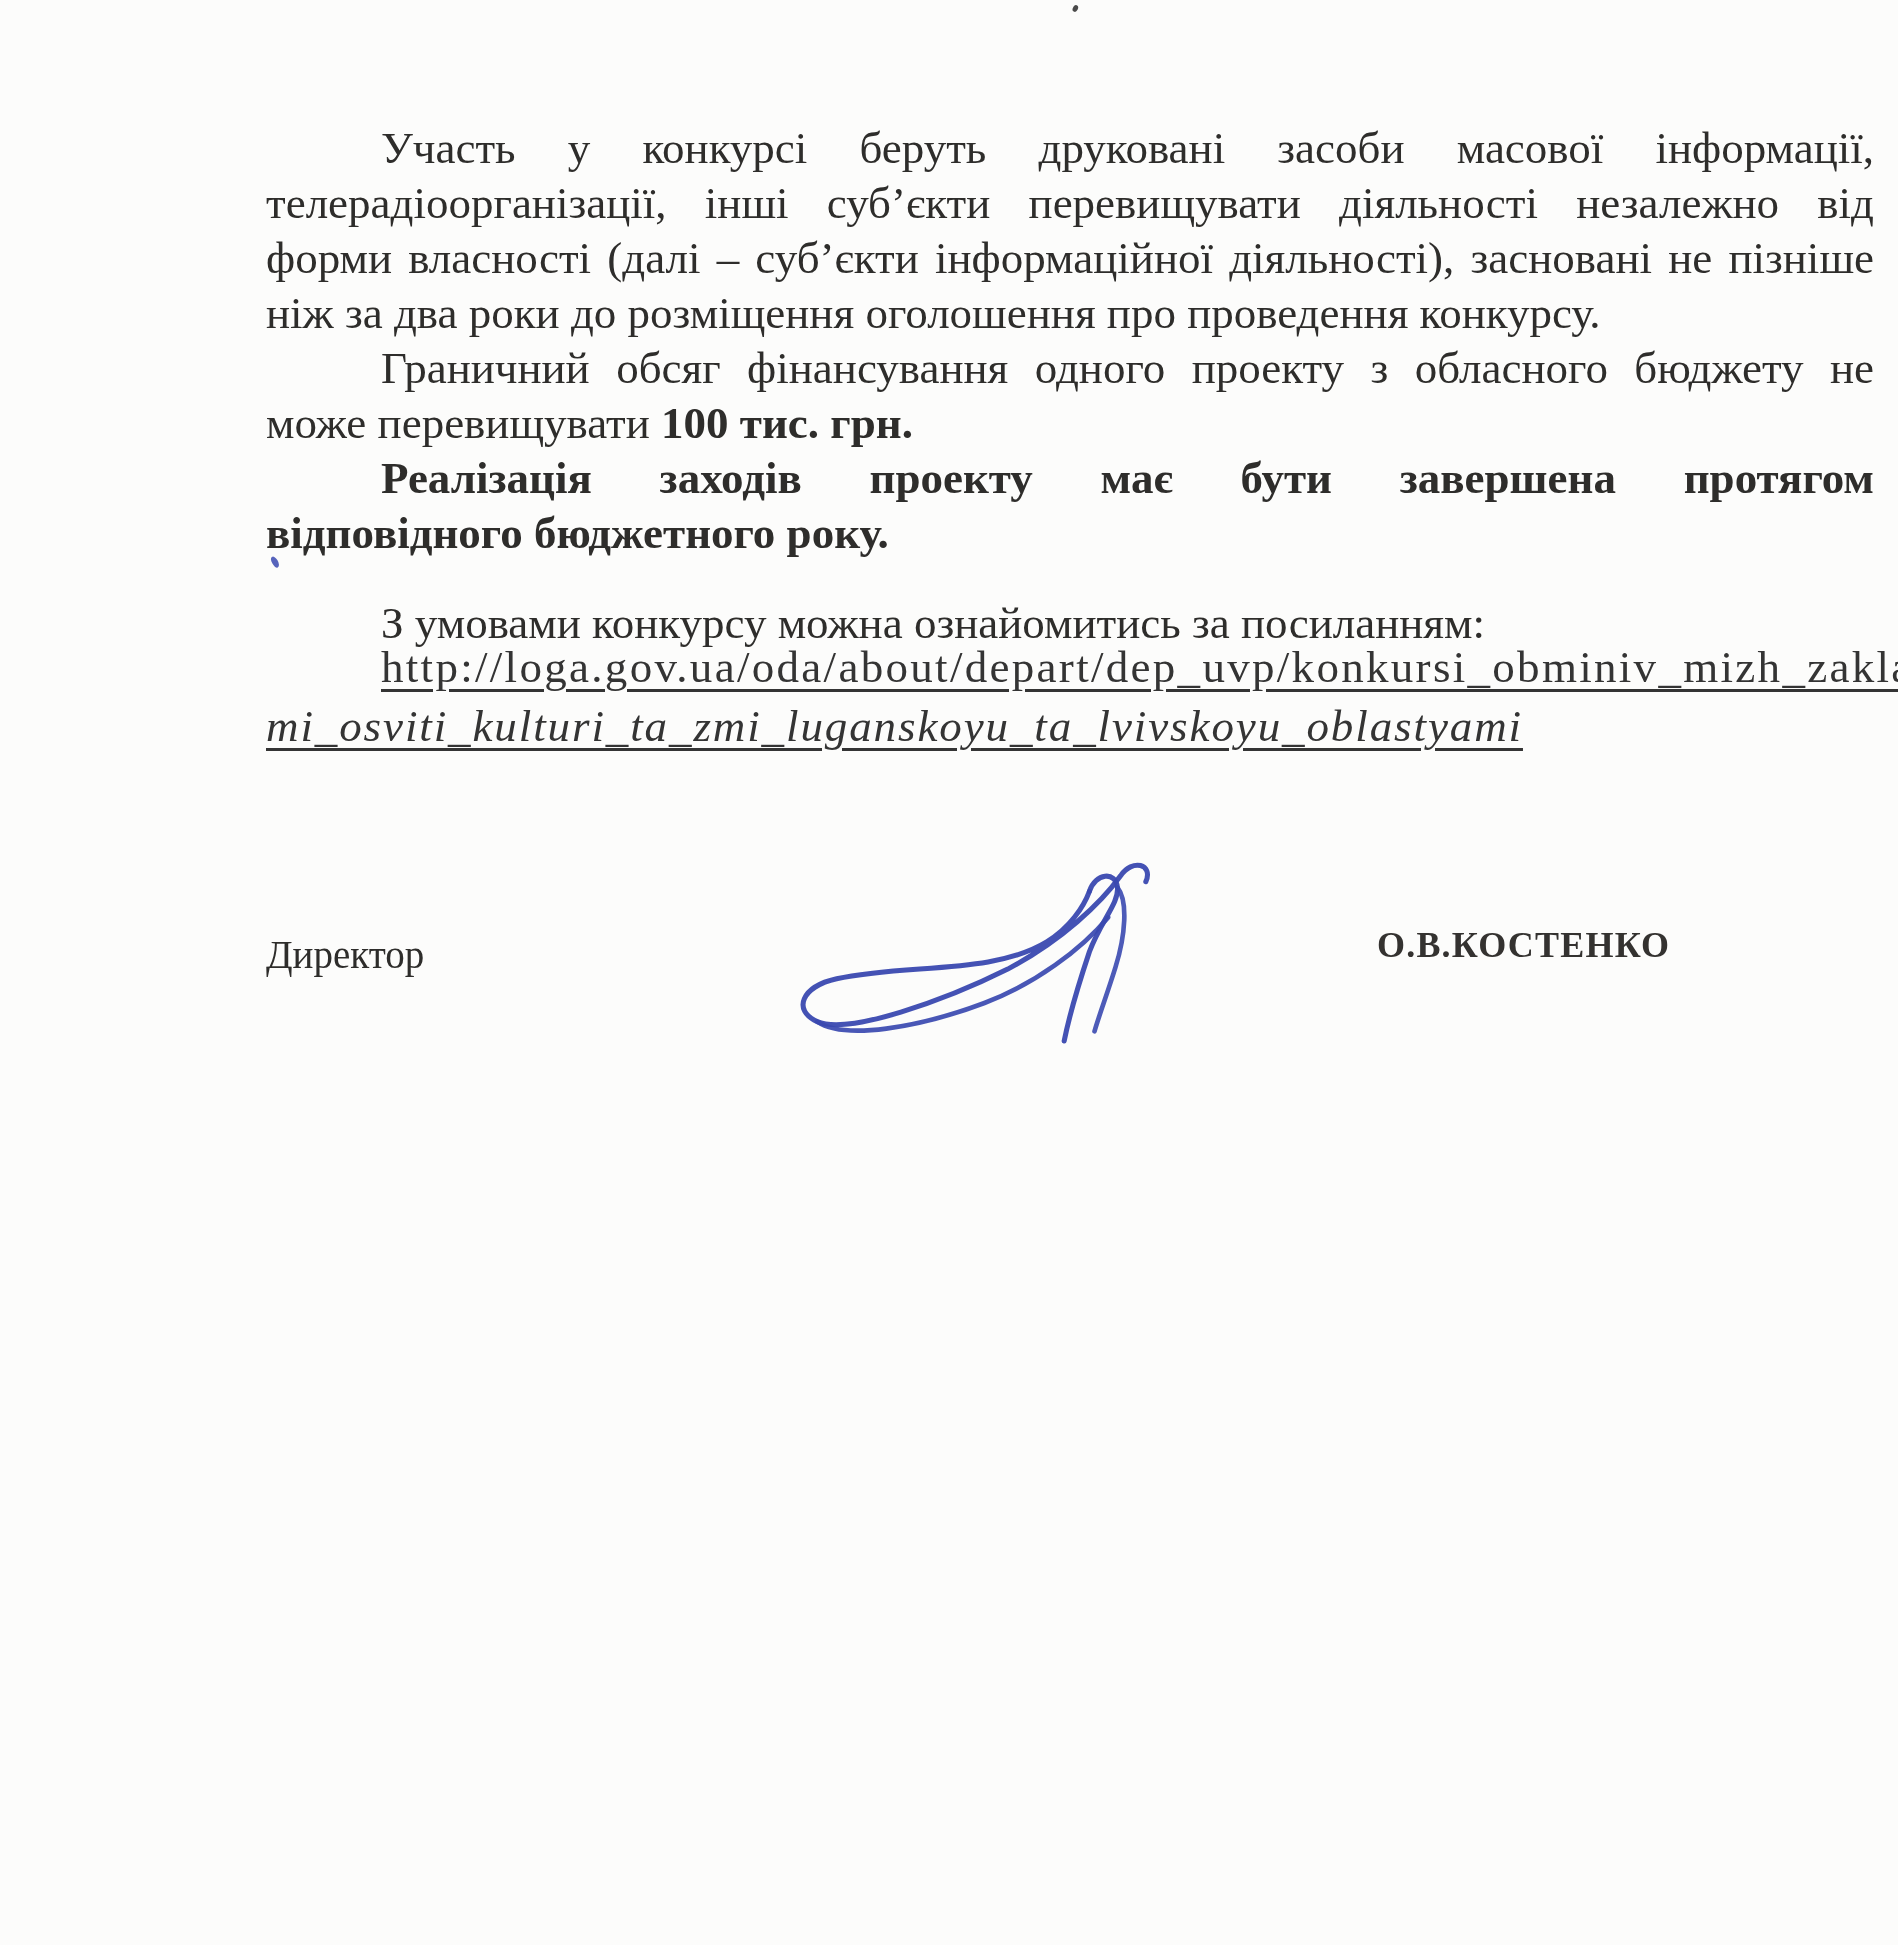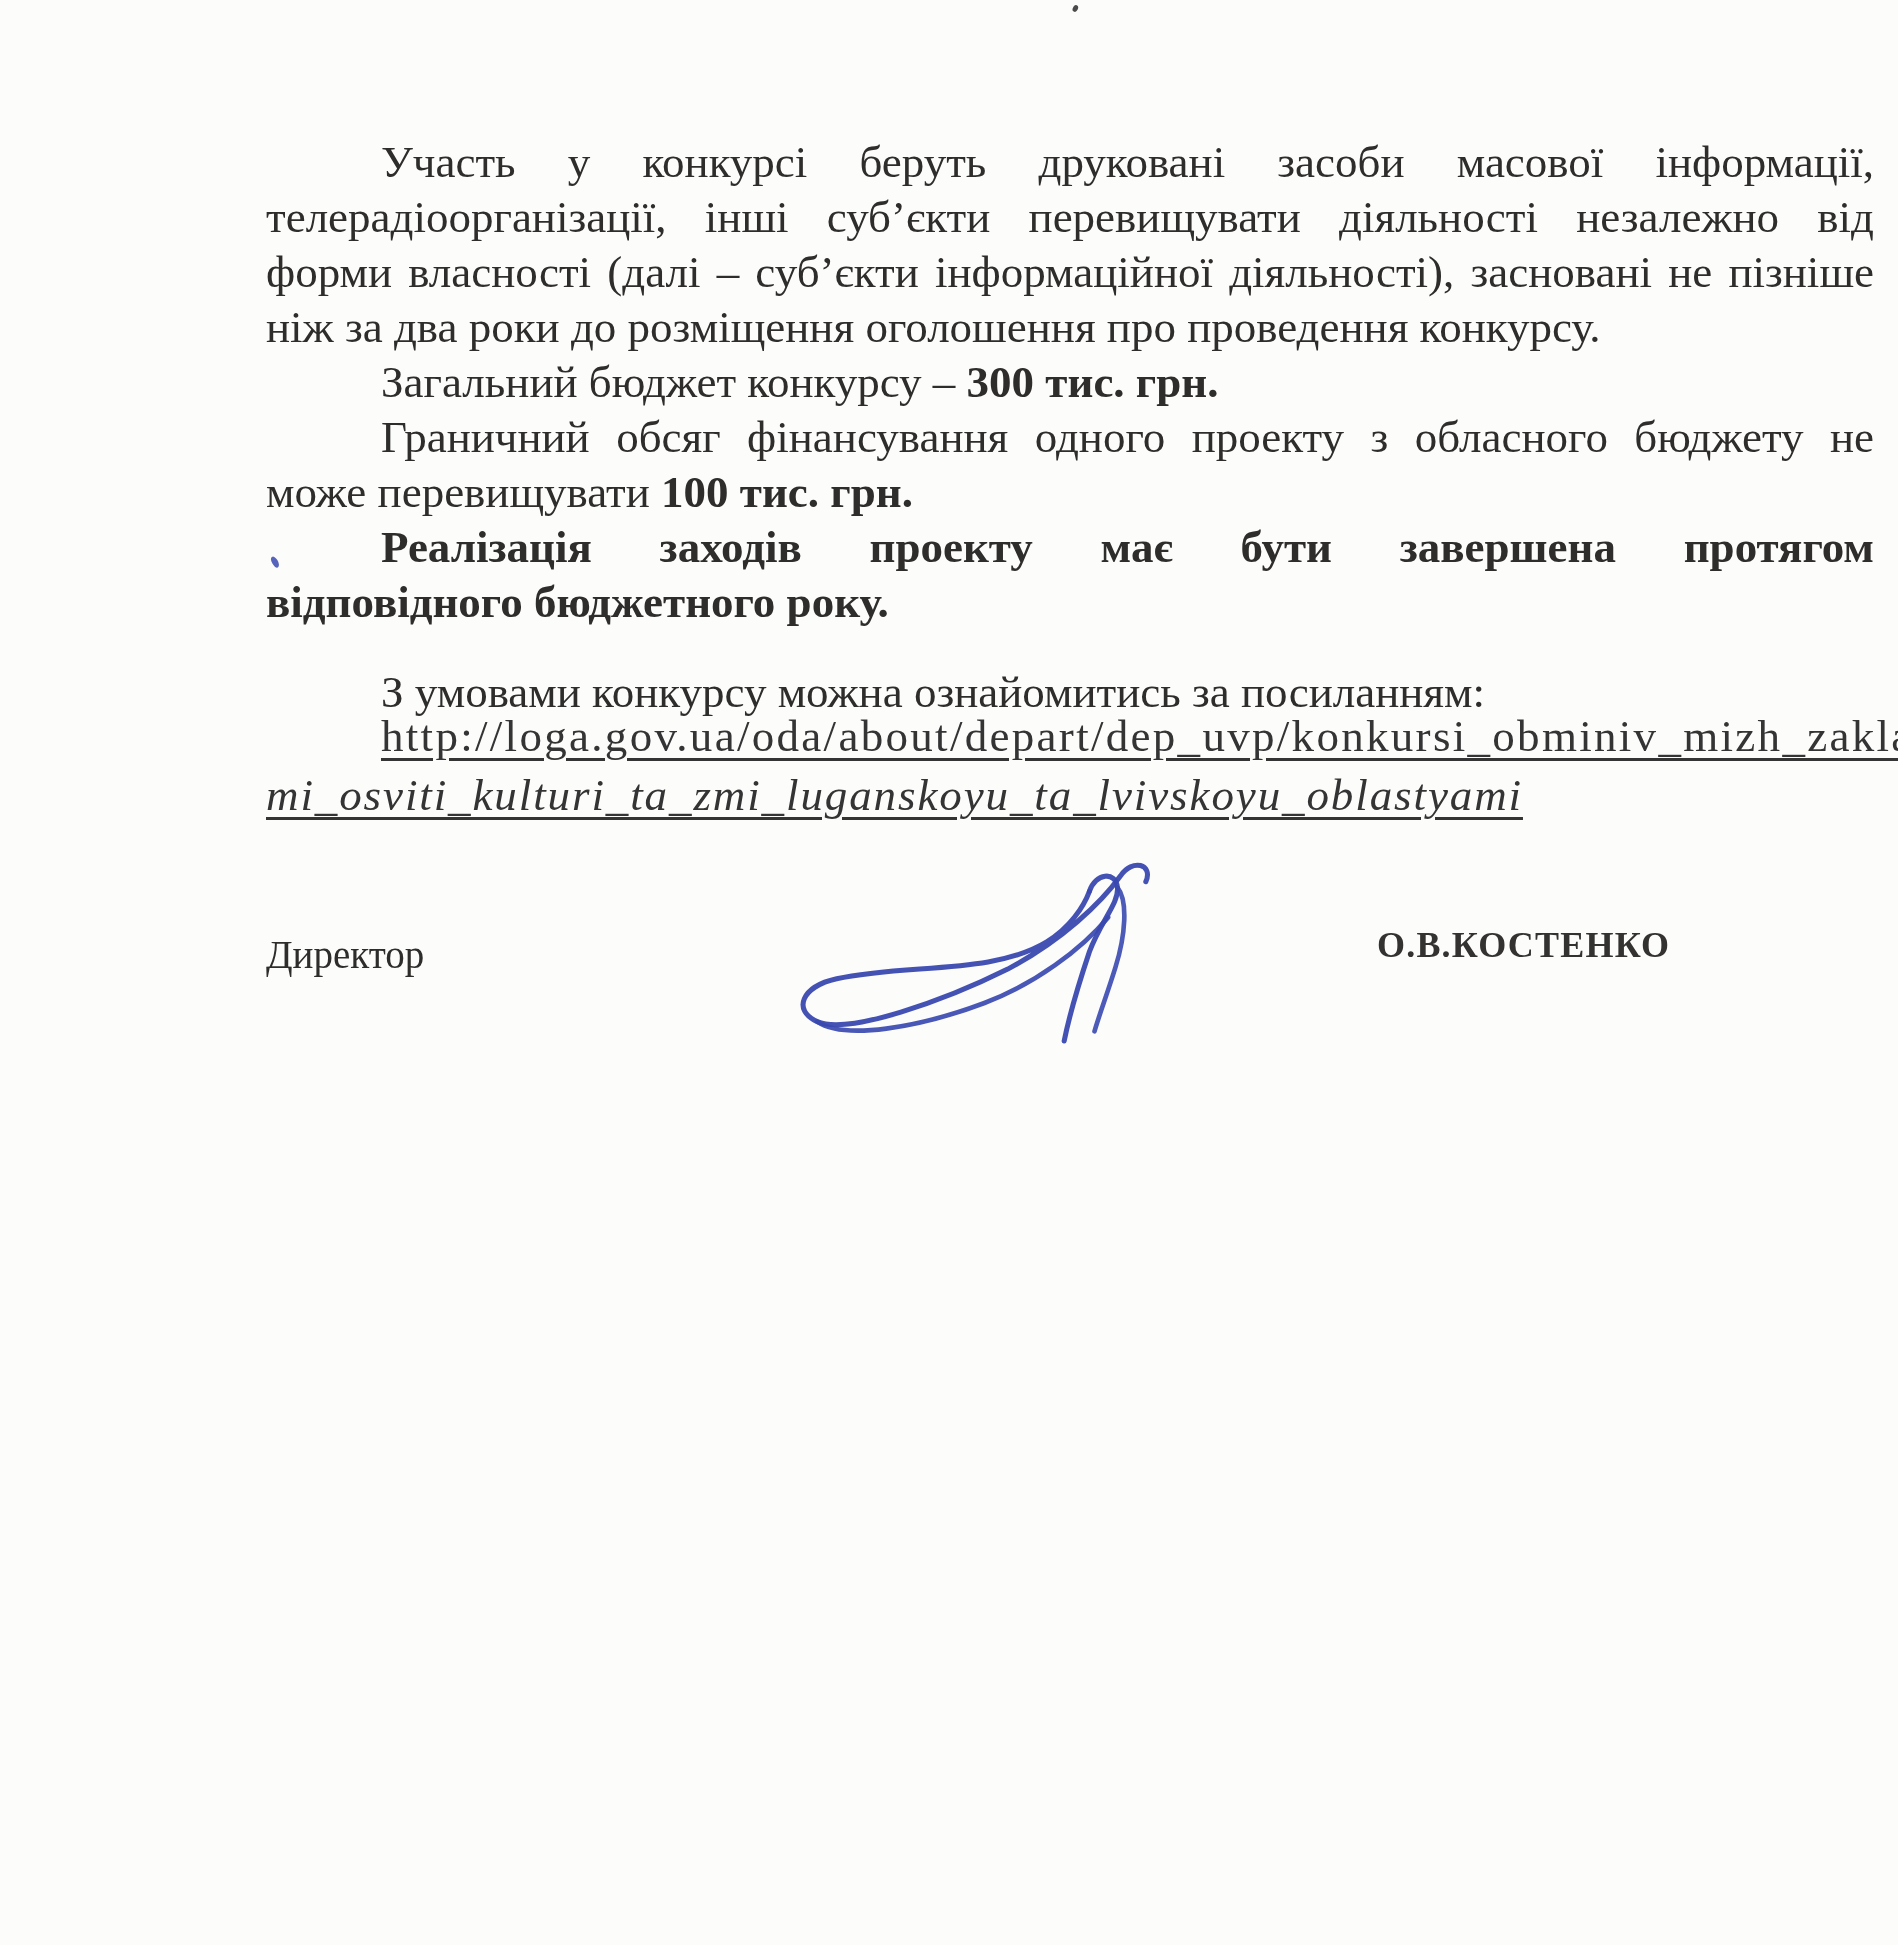--- a/index.html
+++ b/index.html
@@ -8,21 +8,21 @@
     width: 1898px;
     height: 2611px;
     background: #fcfcfb;
     overflow: hidden;
     font-family: "Liberation Serif", serif;
     color: #2e2d2b;
   }
   .body-text {
     position: absolute;
     left: 266px;
-    top: 135px;
+    top: 121px;
     width: 1608px;
     font-size: 45px;
     line-height: 55px;
   }
   .para { margin: 0; padding: 0; }
   .ln { display: block; text-align: justify; }
   .stretch { text-align-last: justify; }
   .plain { text-align: right; text-align-last: left; }
   .indent { text-indent: 115px; }
   .b { font-weight: bold; }
@@ -81,23 +81,20 @@
 
   <div class="body-text">
 
     <p class="para">
       <span class="ln stretch indent">Участь у конкурсі беруть друковані засоби масової інформації,</span>
       <span class="ln stretch">телерадіоорганізації, інші суб’єкти перевищувати діяльності незалежно від</span>
       <span class="ln stretch">форми власності (далі – суб’єкти інформаційної діяльності), засновані не пізніше</span>
       <span class="ln plain">ніж за два роки до розміщення оголошення про проведення конкурсу.</span>
     </p>
 
-    <p class="para">
-      <span class="ln plain indent"><span>Загальний бюджет конкурсу – </span><span class="b">300 тис. грн.</span></span>
-    </p>
 
     <p class="para">
       <span class="ln stretch indent">Граничний обсяг фінансування одного проекту з обласного бюджету не</span>
       <span class="ln plain"><span>може перевищувати </span><span class="b">100 тис. грн.</span></span>
     </p>
 
     <p class="para b">
       <span class="ln stretch indent">Реалізація заходів проекту має бути завершена протягом</span>
       <span class="ln plain">відповідного бюджетного року.</span>
     </p>

